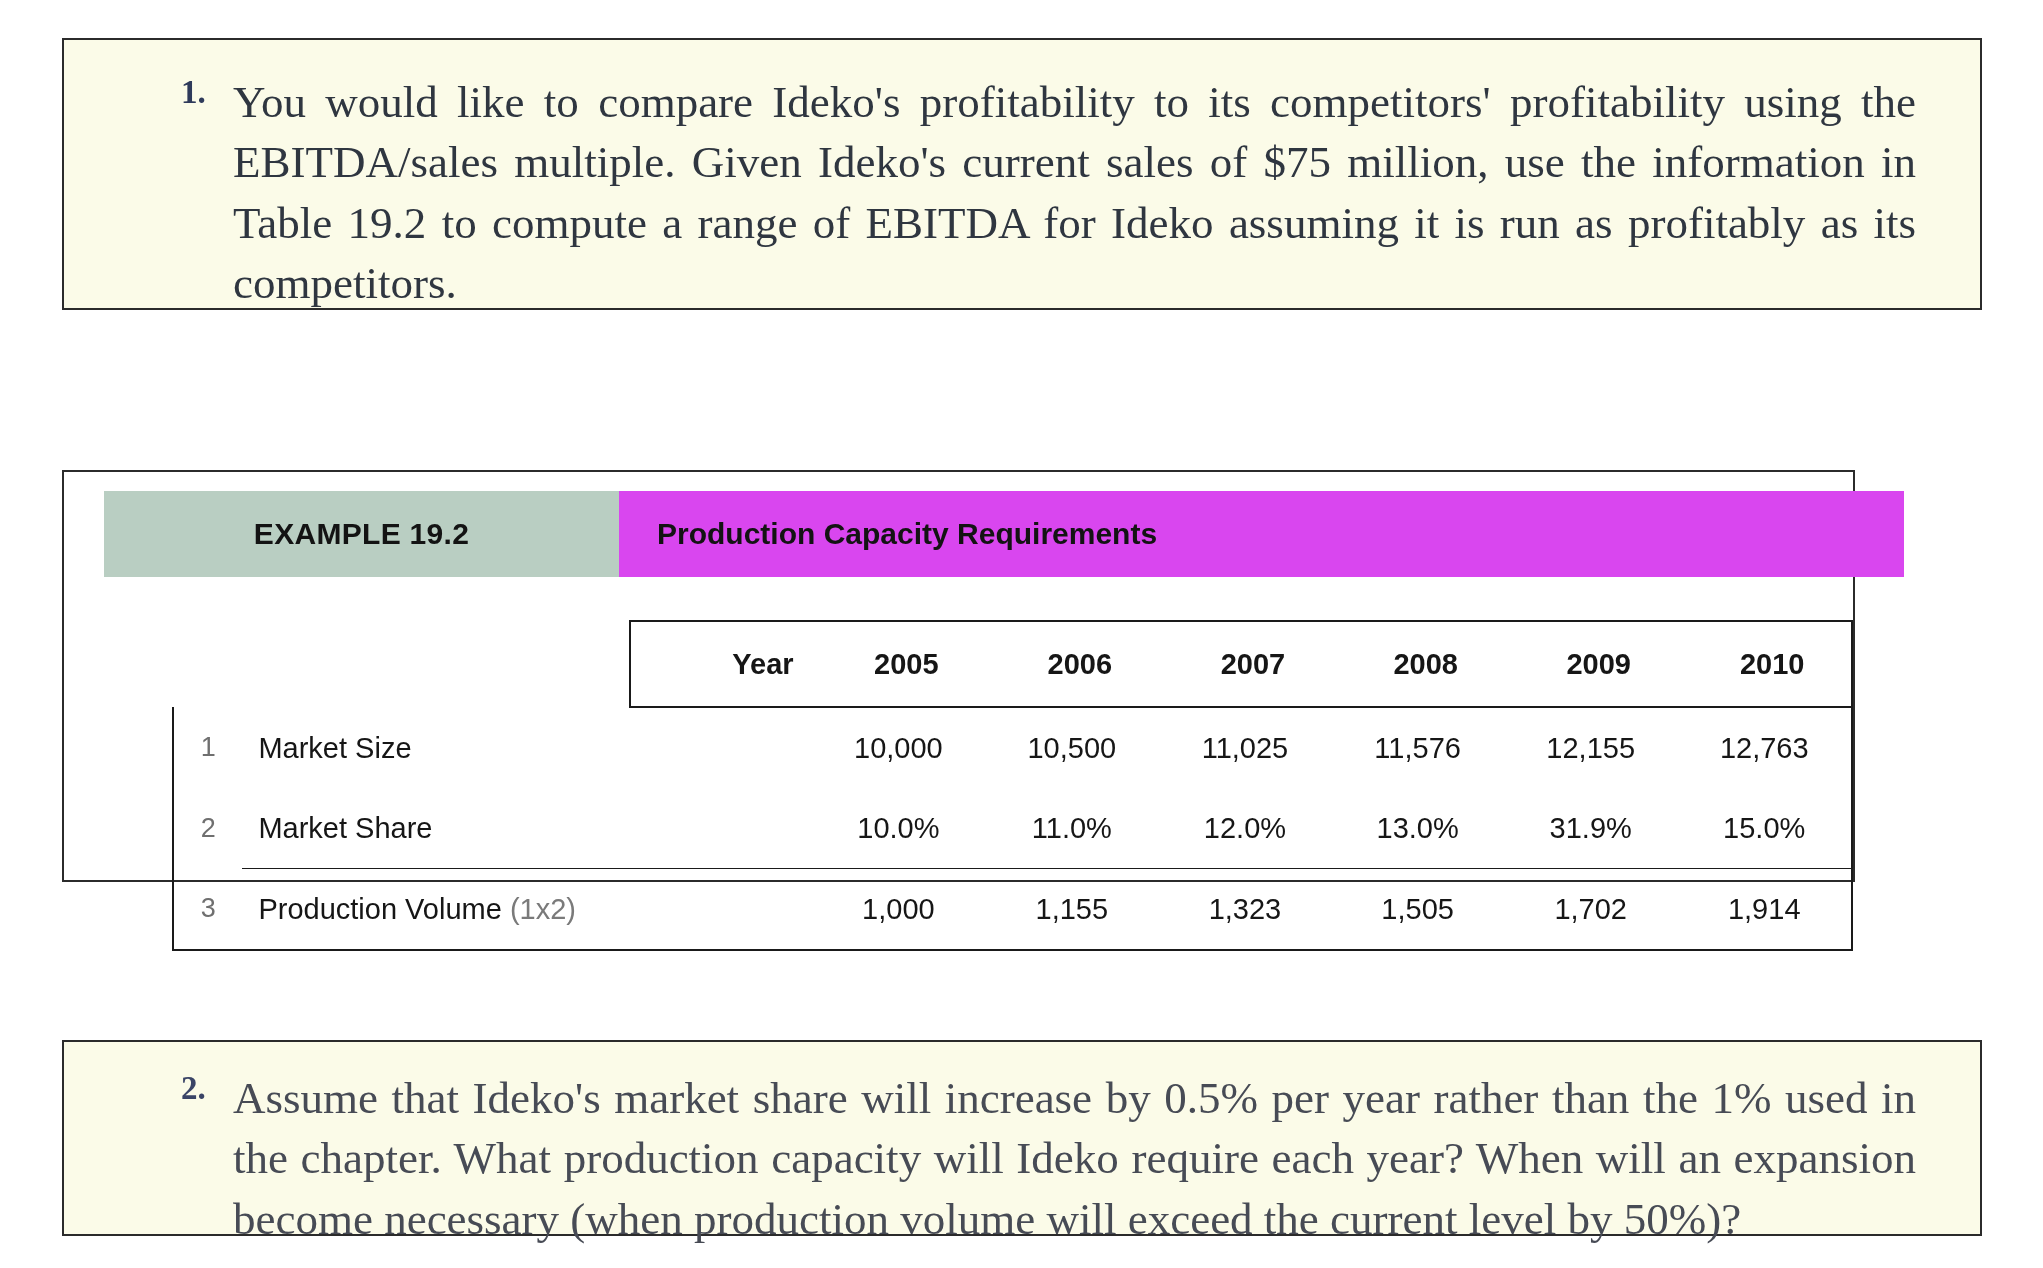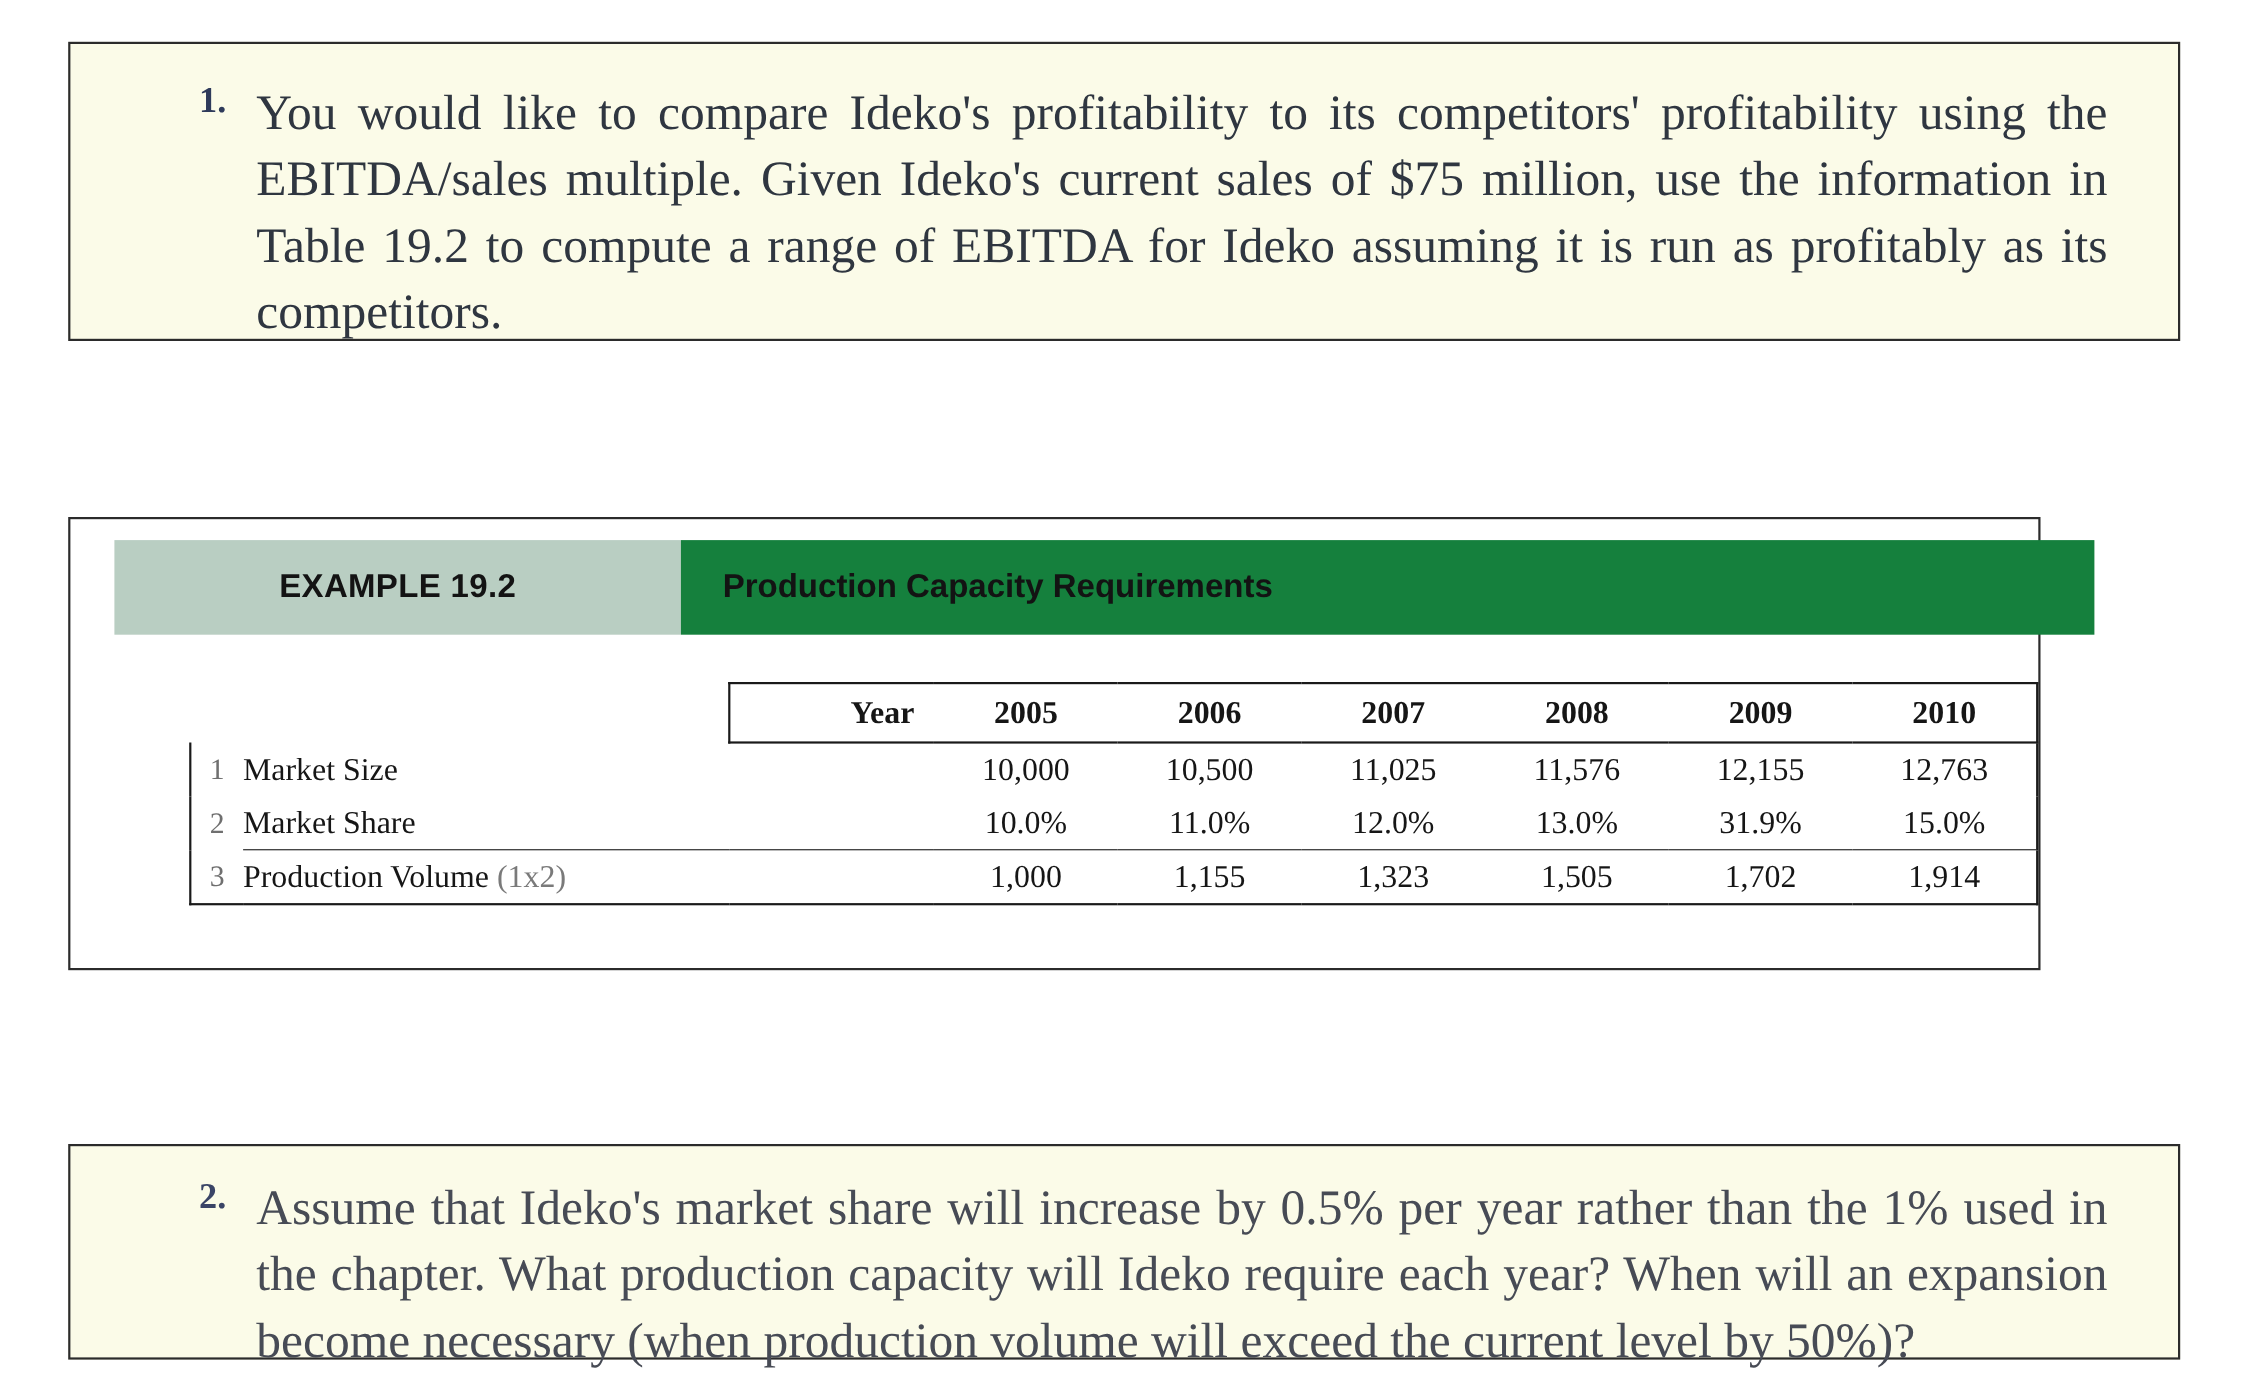--- a/index.html
+++ b/index.html
@@ -92,44 +92,43 @@
     display: flex;
     align-items: center;
     justify-content: center;
     font-weight: bold;
     font-size: 30px;
     color: #131313;
     letter-spacing: 0.3px;
   }
   .example-title {
     flex: 1;
-    background: #15803d;
+    background: #d946ef;
     display: flex;
     align-items: center;
     padding-left: 38px;
     font-weight: bold;
     font-size: 30px;
     color: #131313;
   }
 
   
   .cap-table {
     position: absolute;
     left: 108px;
     top: 148px;
     border-collapse: collapse;
     font-size: 29px;
     color: #161616;
   }
   .cap-table td, .cap-table th {
-    padding: 0;
+    padding: 16px;
     font-weight: normal;
     vertical-align: middle;
     white-space: nowrap;
-    font-family: Liberation Serif, serif;
   }
 
   .c-num {
     width: 48px;
     text-align: center;
     color: #6f6f6f;
     font-size: 27px;
     padding-right: 2px;
   }
   .c-label {

